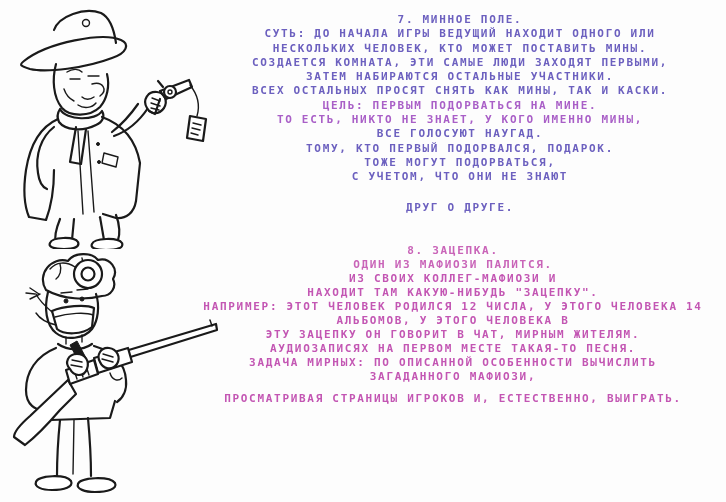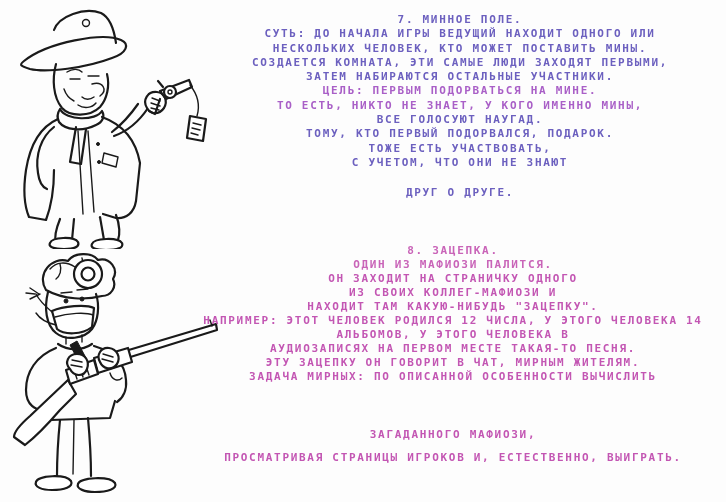--- a/index.html
+++ b/index.html
@@ -137,37 +137,37 @@
     <path class="wht" d="M34,234 C36,227 64,226 69,233 C72,239 62,242 50,242 C40,242 32,239 34,234 Z"></path>
     <path class="wht" d="M76,236 C78,229 108,228 113,235 C116,241 105,244 93,244 C83,244 74,241 76,236 Z"></path>
   </svg>
 
   <div class="rules" id="block1">
     <div class="line" style="color: rgb(108, 96, 191);">7. МИННОЕ ПОЛЕ.</div>
     <div class="line" style="color: rgb(108, 96, 191);">СУТЬ: ДО НАЧАЛА ИГРЫ ВЕДУЩИЙ НАХОДИТ ОДНОГО ИЛИ</div>
     <div class="line" style="color: rgb(108, 96, 191);">НЕСКОЛЬКИХ ЧЕЛОВЕК, КТО МОЖЕТ ПОСТАВИТЬ МИНЫ.</div>
     <div class="line" style="color: rgb(108, 96, 191);">СОЗДАЕТСЯ КОМНАТА, ЭТИ САМЫЕ ЛЮДИ ЗАХОДЯТ ПЕРВЫМИ,</div>
     <div class="line" style="color: rgb(108, 96, 191);">ЗАТЕМ НАБИРАЮТСЯ ОСТАЛЬНЫЕ УЧАСТНИКИ.</div>
+    <div class="line" style="color: rgb(108, 96, 191);">ВСЕХ ОСТАЛЬНЫХ ПРОСЯТ СНЯТЬ КАК МИНЫ, ТАК И КАСКИ.</div>
     <div class="line" style="color: rgb(169, 95, 199);">ЦЕЛЬ: ПЕРВЫМ ПОДОРВАТЬСЯ НА МИНЕ.</div>
     <div class="line" style="color: rgb(169, 95, 199);">ТО ЕСТЬ, НИКТО НЕ ЗНАЕТ, У КОГО ИМЕННО МИНЫ,</div>
     <div class="line" style="color: rgb(108, 96, 191);">ВСЕ ГОЛОСУЮТ НАУГАД.</div>
     <div class="line" style="color: rgb(108, 96, 191);">ТОМУ, КТО ПЕРВЫЙ ПОДОРВАЛСЯ, ПОДАРОК.</div>
-    <div class="line" style="color: rgb(108, 96, 191);">ТОЖЕ ЕСТЬ УЧАСТВОВАТЬ,</div>
+    <div class="line" style="color: rgb(108, 96, 191);">ТОЖЕ МОГУТ ПОДОРВАТЬСЯ,</div>
     <div class="line" style="color: rgb(108, 96, 191);">С УЧЕТОМ, ЧТО ОНИ НЕ ЗНАЮТ</div>
     <div class="line" style="color: rgb(108, 96, 191); margin-top: 16px;">ДРУГ О ДРУГЕ.</div>
   </div>
 
   <div class="rules rules2" id="block2">
     <div class="line" style="color: rgb(201, 100, 184);">8. ЗАЦЕПКА.</div>
     <div class="line" style="color: rgb(201, 100, 184);">ОДИН ИЗ МАФИОЗИ ПАЛИТСЯ.</div>
-    <div class="line" style="color: rgb(195, 86, 179);">ОН ЗАХОДИТ НА СТРАНИЧКУ ОДНОГО</div>
     <div class="line" style="color: rgb(195, 86, 179);">ИЗ СВОИХ КОЛЛЕГ-МАФИОЗИ И</div>
     <div class="line" style="color: rgb(195, 86, 179);">НАХОДИТ ТАМ КАКУЮ-НИБУДЬ "ЗАЦЕПКУ".</div>
     <div class="line" style="color: rgb(195, 86, 179);">НАПРИМЕР: ЭТОТ ЧЕЛОВЕК РОДИЛСЯ 12 ЧИСЛА, У ЭТОГО ЧЕЛОВЕКА 14</div>
     <div class="line" style="color: rgb(195, 86, 179);">АЛЬБОМОВ, У ЭТОГО ЧЕЛОВЕКА В</div>
+    <div class="line" style="color: rgb(195, 86, 179);">ЭТУ ЗАЦЕПКУ ОН ГОВОРИТ В ЧАТ, МИРНЫМ ЖИТЕЛЯМ.</div>
     <div class="line" style="color: rgb(195, 86, 179);">АУДИОЗАПИСЯХ НА ПЕРВОМ МЕСТЕ ТАКАЯ-ТО ПЕСНЯ.</div>
-    <div class="line" style="color: rgb(195, 86, 179);">ЭТУ ЗАЦЕПКУ ОН ГОВОРИТ В ЧАТ, МИРНЫМ ЖИТЕЛЯМ.</div>
     <div class="line" style="color: rgb(195, 86, 179);">ЗАДАЧА МИРНЫХ: ПО ОПИСАННОЙ ОСОБЕННОСТИ ВЫЧИСЛИТЬ</div>
-    <div class="line" style="color: rgb(195, 86, 179); margin-top: 44px;">ЗАГАДАННОГО МАФИОЗИ,</div>
+    <div class="line" style="color: rgb(195, 86, 179);">ЗАГАДАННОГО МАФИОЗИ,</div>
     <div class="line" style="color: rgb(195, 86, 179); margin-top: 8px;">ПРОСМАТРИВАЯ СТРАНИЦЫ ИГРОКОВ И, ЕСТЕСТВЕННО, ВЫИГРАТЬ.</div>
   </div>
 
 </div>
 
 </body></html>

